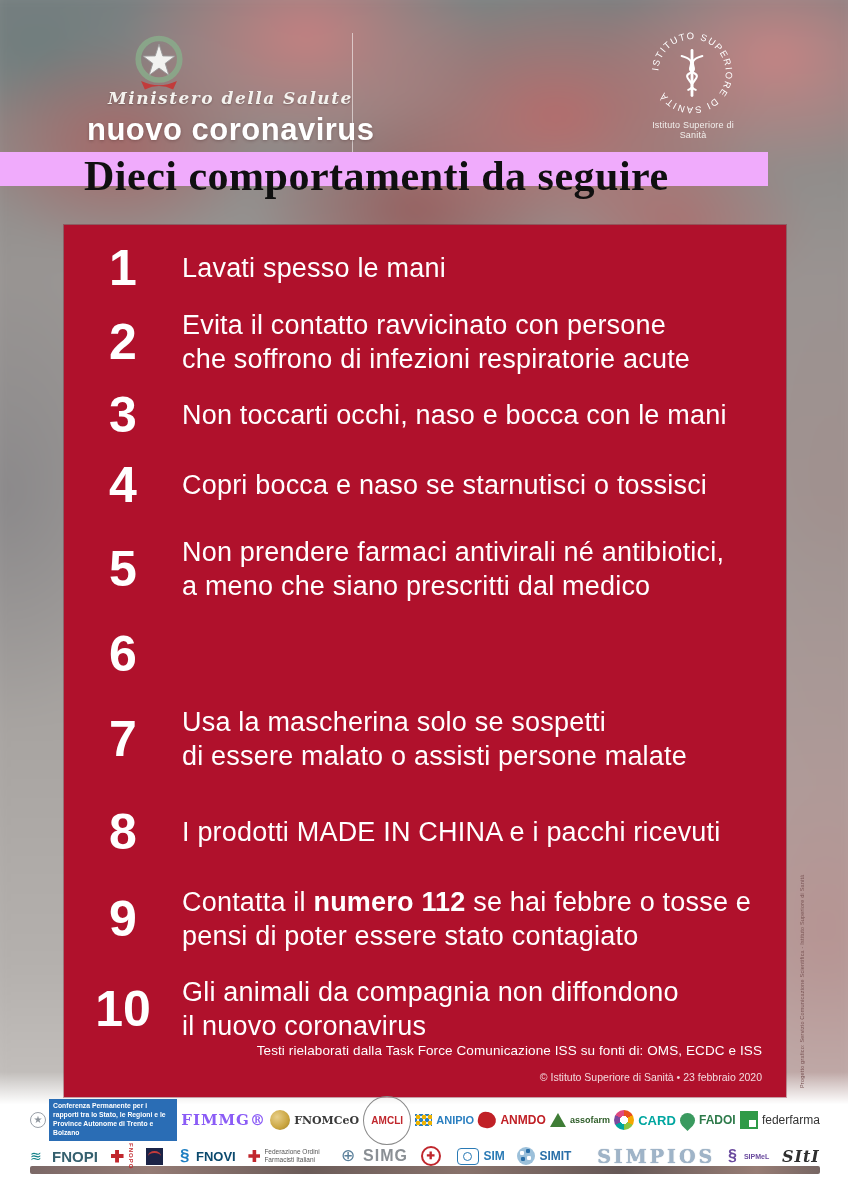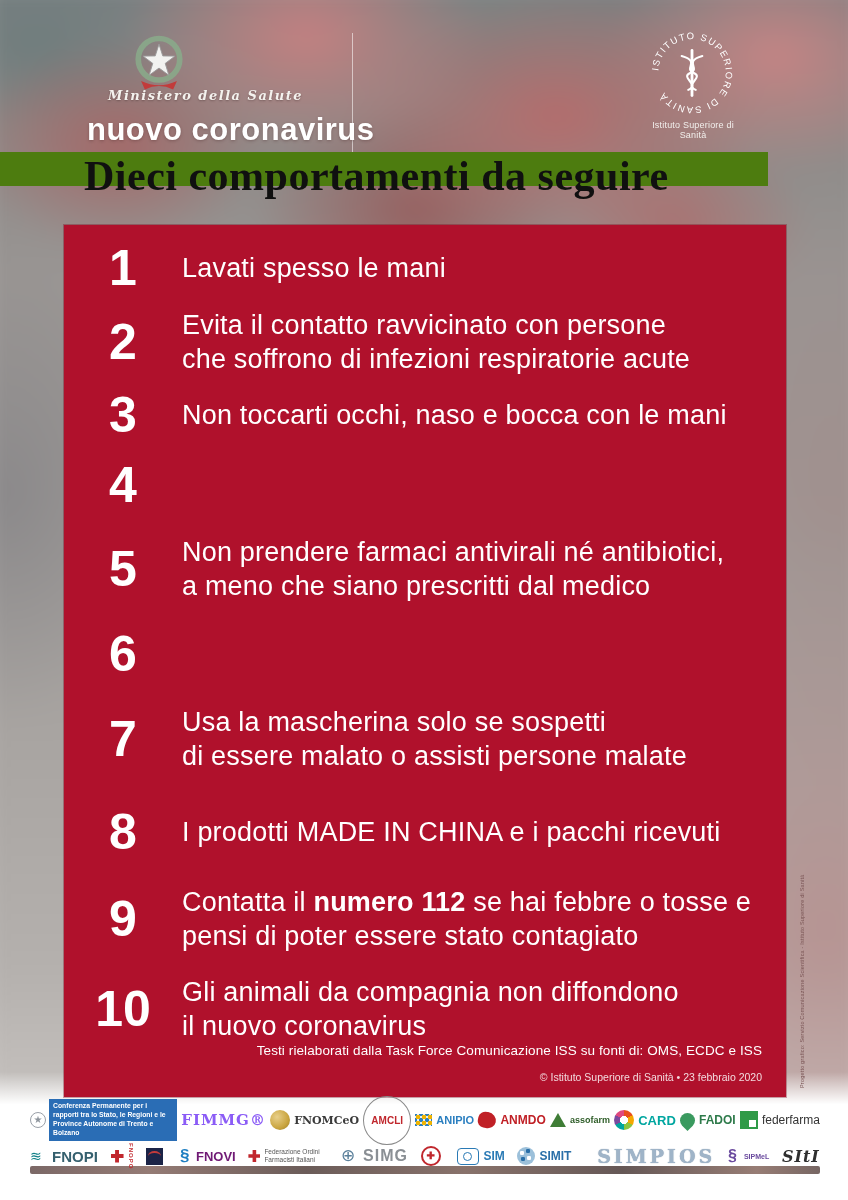--- a/index.html
+++ b/index.html
@@ -24,31 +24,31 @@
         radial-gradient(220px 330px at 30px 520px,  rgba(118,118,124,.5),  rgba(118,118,124,0) 70%),
         linear-gradient(180deg,#767e80 0%,#8b8886 12%,#999593 26%,#a09c99 46%,#a8a4a1 66%,#b4b0ad 86%,#c8c4c1 100%);}
   .bg-fade{position:absolute;left:0;top:1072px;width:848px;height:36px;z-index:1;
            background:linear-gradient(180deg,rgba(255,255,255,0),#ffffff 90%);}
   .bg-bottom{position:absolute;left:0;top:1106px;width:848px;height:94px;background:#ffffff;z-index:1;}
 
   
   .emblem{position:absolute;left:128px;top:30px;z-index:3;}
   .ministero-label{position:absolute;left:108px;top:88px;z-index:3;color:#f4f2ee;
       font-family:"DejaVu Serif",serif;font-style:italic;font-weight:700;
-      font-size:13px;letter-spacing:1.5px;text-shadow:0 1px 2px rgba(60,40,40,.4);text-align:center;}
+      font-size:17px;letter-spacing:1.5px;text-shadow:0 1px 2px rgba(60,40,40,.4);text-align:center;}
   .hdr-line{position:absolute;left:352px;top:33px;width:1px;height:119px;
       background:rgba(255,255,255,.55);z-index:3;}
   .iss-logo{position:absolute;left:645px;top:26px;z-index:3;}
   .iss-label{position:absolute;left:638px;top:120px;width:110px;text-align:center;z-index:3;
       color:#f2efec;font-size:9px;letter-spacing:.2px;}
   .subtitle{position:absolute;left:87px;top:112px;z-index:3;color:#ffffff;
       font-size:31px;font-weight:700;letter-spacing:.5px;text-shadow:0 1px 3px rgba(70,40,40,.35);}
 
   
-  .title-band{position:absolute;left:0;top:152px;width:768px;height:34px;background:#4d7c0f;z-index:2;}
+  .title-band{position:absolute;left:0;top:152px;width:768px;height:34px;background:#f0abfc;z-index:2;}
   .title-band h1{margin:0;padding:1px 0 0 84px;color:#101010;font-weight:700;font-size:42px;
       line-height:47px;font-family:cursive;letter-spacing:.5px;white-space:nowrap;}
 
   
   .panel{position:absolute;left:64px;top:225px;width:722px;height:872px;background:#b0112c;z-index:2;
          box-shadow:0 0 0 1px rgba(120,10,30,.35);}
   .item{position:absolute;left:0;width:100%;display:flex;align-items:center;}
   .it1{top:25px;height:36px}.it2{top:83px;height:68px}.it3{top:172px;height:36px}
   .it4{top:242px;height:36px}.it5{top:310px;height:68px}.it6{top:395px;height:68px}
   .it7{top:480px;height:68px}.it8{top:573px;height:68px}.it9{top:660px;height:68px}
@@ -114,21 +114,21 @@
   .ic-fnopi::before{content:"≋";}
   .lg-fnopi .lb{color:#35606e;font-size:15px;}
   .ic-fnopo{width:13px;height:13px;background:#c1272d;
       clip-path:polygon(35% 0,65% 0,65% 35%,100% 35%,100% 65%,65% 65%,65% 100%,35% 100%,35% 65%,0 65%,0 35%,35% 35%);}
   .lg-fnopo .lb{color:#c1272d;font-size:6px;letter-spacing:1px;writing-mode:vertical-rl;line-height:1;}
   .ic-onb{width:17px;height:17px;background:#1b2447;overflow:hidden;}
   .ic-onb::after{content:"";position:absolute;left:2px;top:3px;width:13px;height:8px;
       border-top:2px solid #c23b3b;border-radius:50%;}
   .ic-fnovi{width:12px;height:18px;color:#1f7fc2;font-size:17px;line-height:18px;font-weight:700;}
   .ic-fnovi::before{content:"§";}
-  .lg-fnovi .lb{color:#701a75;font-size:13px;text-align:right;}
+  .lg-fnovi .lb{color:#0c4a6e;font-size:13px;text-align:right;}
   .ic-fofi{width:12px;height:12px;background:#c1272d;
       clip-path:polygon(35% 0,65% 0,65% 35%,100% 35%,100% 65%,65% 65%,65% 100%,35% 100%,35% 65%,0 65%,0 35%,35% 35%);}
   .lg-fofi .lb{width:64px;font-size:6.5px;font-weight:400;color:#555;white-space:normal;line-height:1.25;}
   .ic-simg{width:18px;height:18px;color:#5a7f9a;font-size:17px;line-height:18px;}
   .ic-simg::before{content:"⊕";}
   .lg-simg .lb{color:#8a8f94;font-size:16px;letter-spacing:1px;}
   .ic-sifo{width:20px;height:20px;border:2px solid #c0272d;border-radius:50%;color:#c0272d;
       font-size:10px;line-height:16px;text-align:center;font-weight:700;}
   .ic-sifo::before{content:"✚";}
   .ic-sim{width:22px;height:17px;border:1.5px solid #2a7ab5;border-radius:4px;}
@@ -205,20 +205,23 @@
 
     <div class="item it3">
       <div class="num">3</div>
       <div class="txt">
         <span class="line">Non toccarti occhi, naso e bocca con le mani</span>
       </div>
     </div>
 
     <div class="item it4">
       <div class="num">4</div>
+      <div class="txt">
+        <span class="line">Copri bocca e naso se starnutisci o tossisci</span>
+      </div>
     </div>
 
     <div class="item it5">
       <div class="num">5</div>
       <div class="txt">
         <span class="line">Non prendere farmaci antivirali né antibiotici,</span>
         <span class="line">a meno che siano prescritti dal medico</span>
       </div>
     </div>
 

